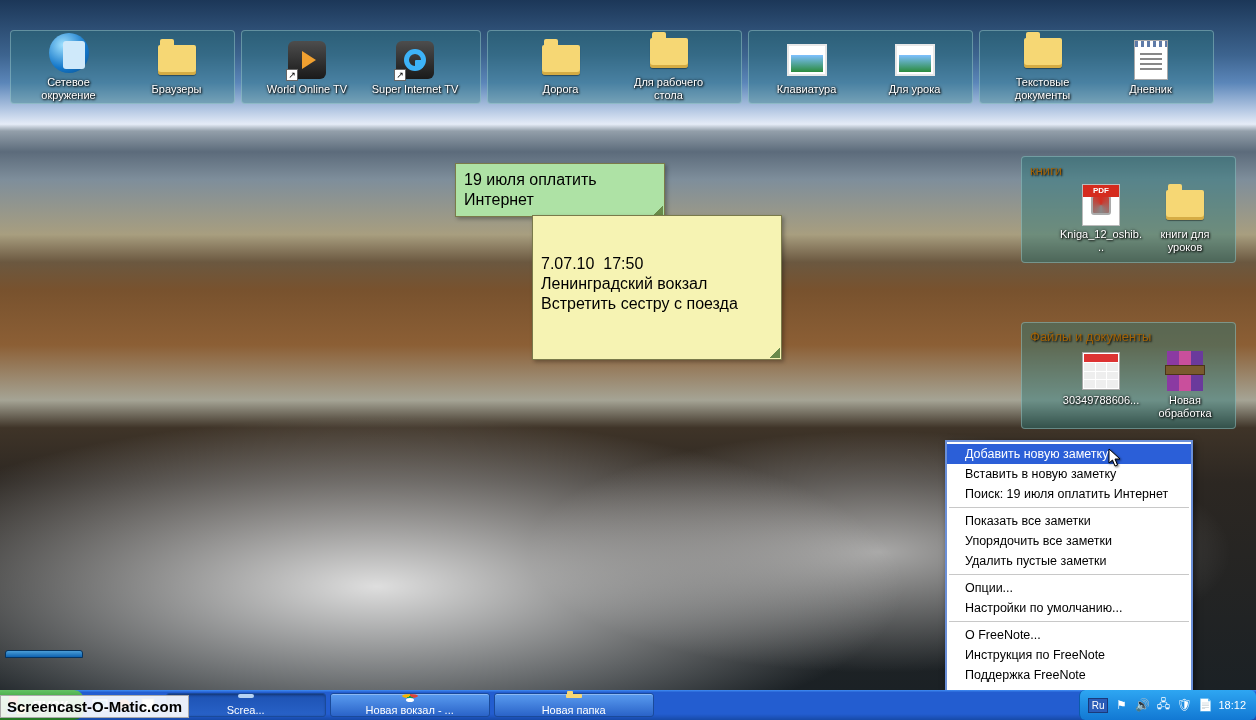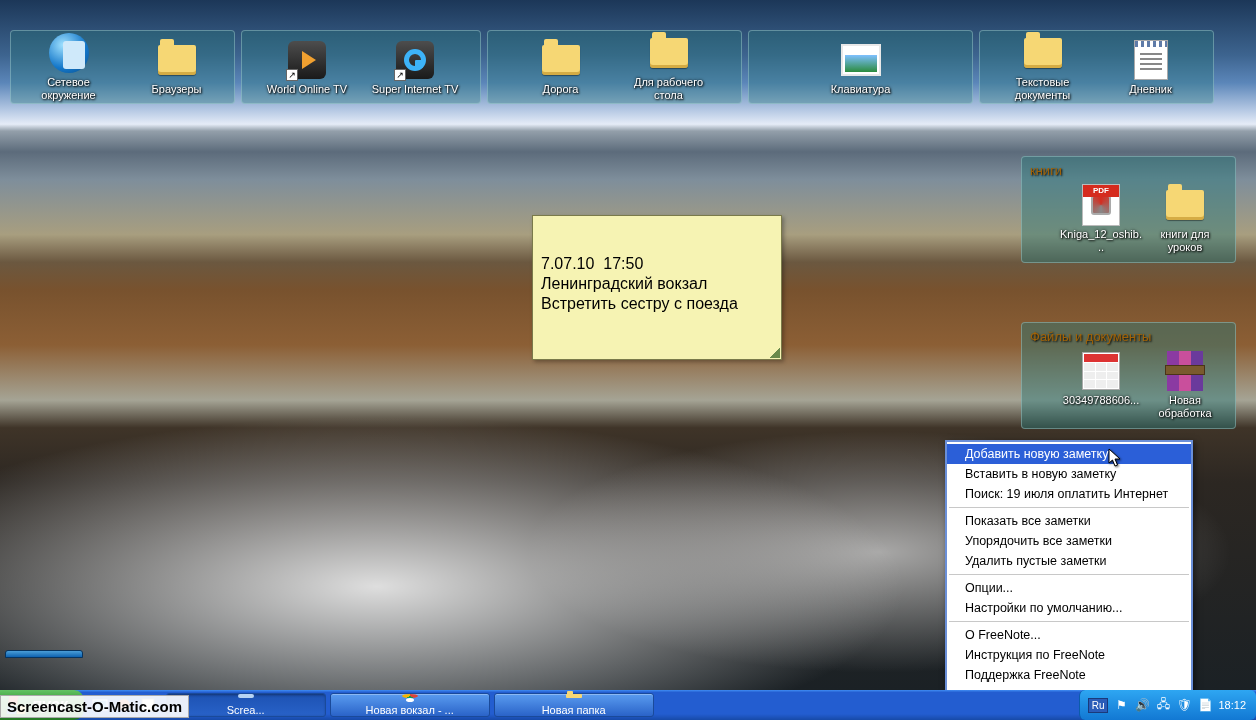--- a/index.html
+++ b/index.html
@@ -219,20 +219,28 @@
       </div>
     <div class="fence narrow" style="width:225px" id="grp4">
         <div class="desk-icon">
           <div class="ico">
             <div class="pic-ico">
               <div></div>
             </div>
           </div>
           <div class="lbl">Клавиатура</div>
         </div>
+        <div class="desk-icon">
+          <div class="ico">
+            <div class="pic-ico">
+              <div></div>
+            </div>
+          </div>
+          <div class="lbl">Для урока</div>
+        </div>
       </div>
     <div class="fence narrow" style="width:235px" id="grp5">
         <div class="desk-icon">
           <div class="ico">
             <div class="folder-glyph"></div>
           </div>
           <div class="lbl">Текстовые документы</div>
         </div>
         <div class="desk-icon">
           <div class="ico">
@@ -289,20 +297,24 @@
             <div class="zip-ico">
               <div class="books"></div>
               <div class="belt"></div>
             </div>
           </div>
           <div class="lbl">Новая обработка</div>
         </div>
       </div>
   </div>
 
+  <div class="note green" style="left:455px; top:163px; width:210px;">
+    <div class="note-body">19 июля оплатить Интернет</div>
+    <div class="resize-grip"></div>
+  </div>
 
   <div class="note yellow" style="left:532px; top:215px; width:250px; height:145px;">
     <div class="note-body" style="padding-top:38px;">7.07.10  17:50
 Ленинградский вокзал
 Встретить сестру с поезда</div>
     <div class="resize-grip"></div>
   </div>
 
   <div class="ctx" id="ctx" style="left:945px; top:440px; width:248px;">
       <div class="ctx-item hover">Добавить новую заметку</div>

